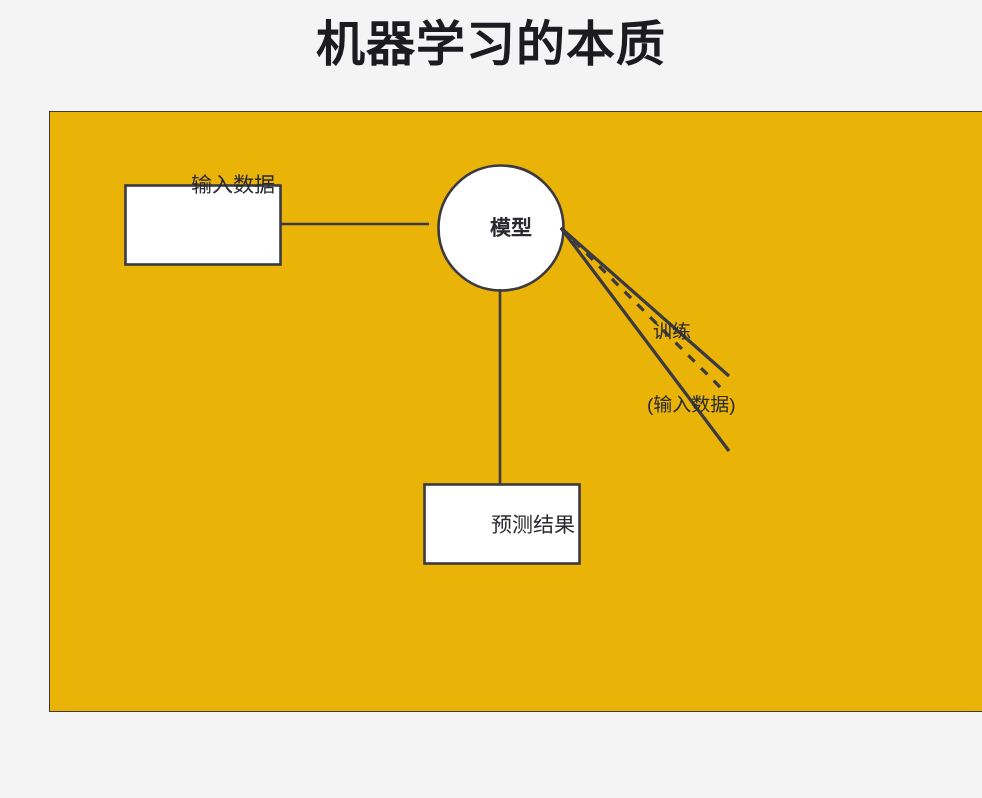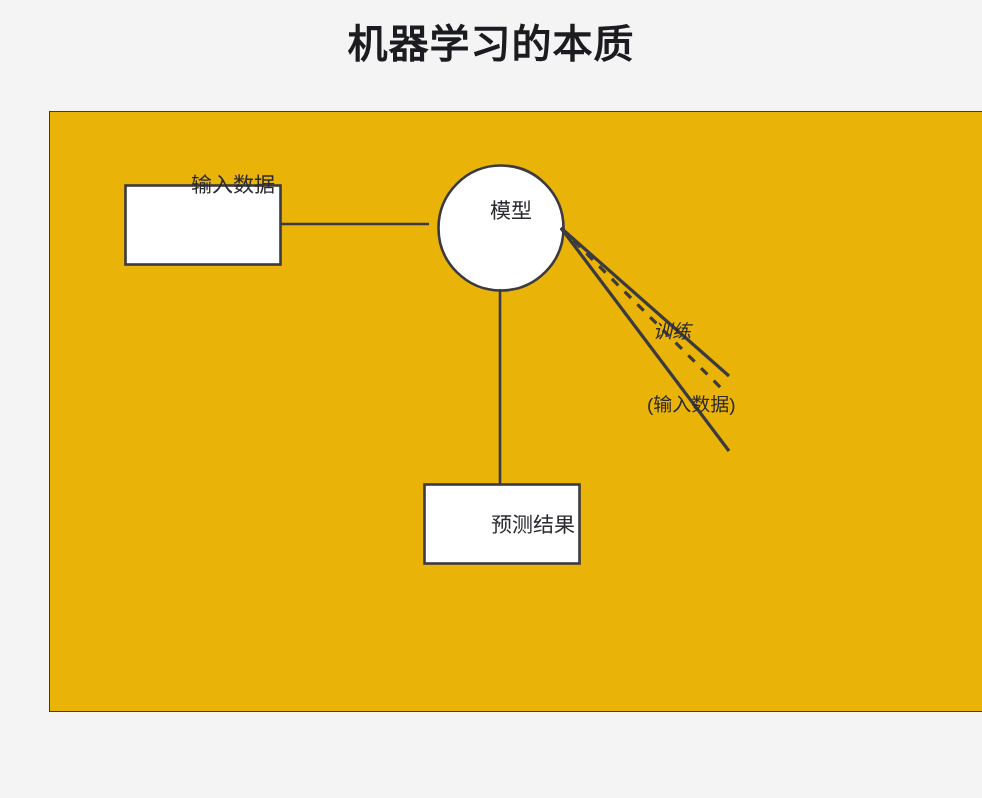--- a/index.html
+++ b/index.html
@@ -22,21 +22,21 @@
     inset: 0;
   }
 
   
   .page-title {
     position: absolute;
     left: 0;
     top: 18px;
     width: 982px;
     text-align: center;
-    font-size: 40px;
+    font-size: 49px;
     font-weight: bold;
     letter-spacing: 1px;
     color: #1b1b20;
     line-height: 52px;
     white-space: nowrap;
   }
 
   
   .diagram-frame {
     position: absolute;
@@ -84,27 +84,27 @@
   .edge-label {
     position: absolute;
     font-size: 19px;
     line-height: 24px;
     color: #2a2a31;
     white-space: nowrap;
   }
 
   
   .lbl-input       { left: 141px; top: 60px; }
-  .lbl-model       { left: 440px; top: 86px; }
+  .lbl-model       { left: 440px; top: 103px; font-weight: bold; }
   .lbl-prediction  { left: 441px; top: 400px; }
 
   .cap-input       { left: 143px; top: 209px; width: 160px; }
   .cap-prediction  { left: 368px; top: 462px; width: 230px; }
 
-  .edge-train      { left: 603px; top: 208px; font-style: italic; }
+  .edge-train      { left: 603px; top: 208px; }
   .edge-tune       { left: 597px; top: 281px; }
 
   
   .figure-caption {
     position: absolute;
     left: 0;
     top: 745px;
     width: 982px;
     text-align: center;
     font-size: 22px;

